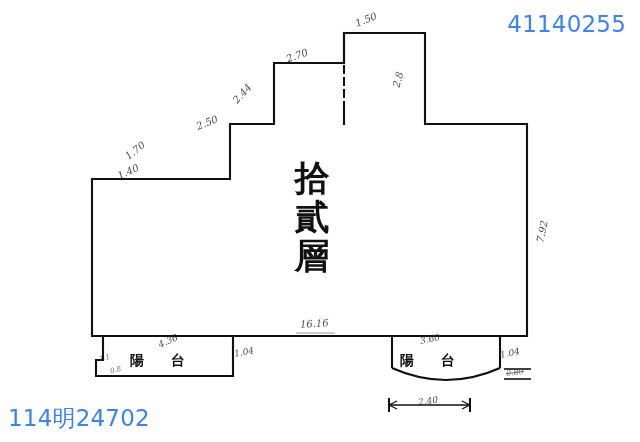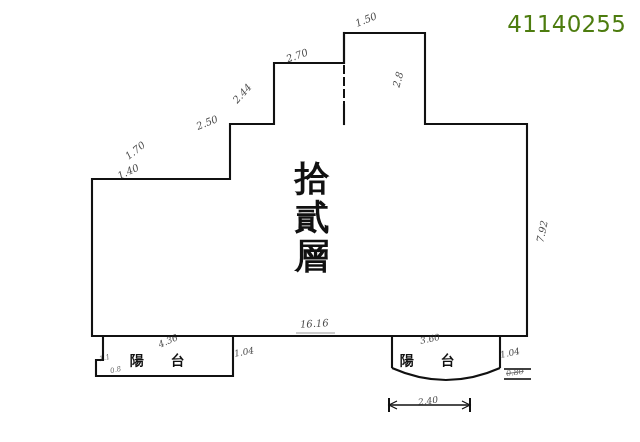--- a/index.html
+++ b/index.html
@@ -25,21 +25,21 @@
     left: 0;
     top: 0;
     width: 640px;
     height: 442px;
     display: block;
   }
   .ref-number {
     position: absolute;
     font-family: "DejaVu Sans", sans-serif;
     font-size: 23px;
-    color: #4d7c0f;
+    color: #3b82f6;
     letter-spacing: 0.2px;
     white-space: nowrap;
   }
   #ref-top-right {
     right: 14px;
     top: 11px;
   }
   #ref-bottom-left {
     left: 8px;
     bottom: 8px;
@@ -161,20 +161,21 @@
       <path d="M 504,379 L 531,379"></path>
     </g>
 
     <g stroke="#2b2b2b" fill="none" stroke-width="0.9" opacity="0.55">
       <path d="M 296,333 L 335,333"></path>
     </g>
   </svg>
 
   <div class="ref-number" id="ref-top-right">41140255</div>
 
+  <div class="ref-number" id="ref-bottom-left">114明24702</div>
 
   <div class="floor-label">
     <span>拾</span>
     <span>貳</span>
     <span>層</span>
   </div>
 
   <div class="balcony-label" id="balcony-left-label">陽 台</div>
 
   <div class="balcony-label" id="balcony-right-label">陽 台</div>

